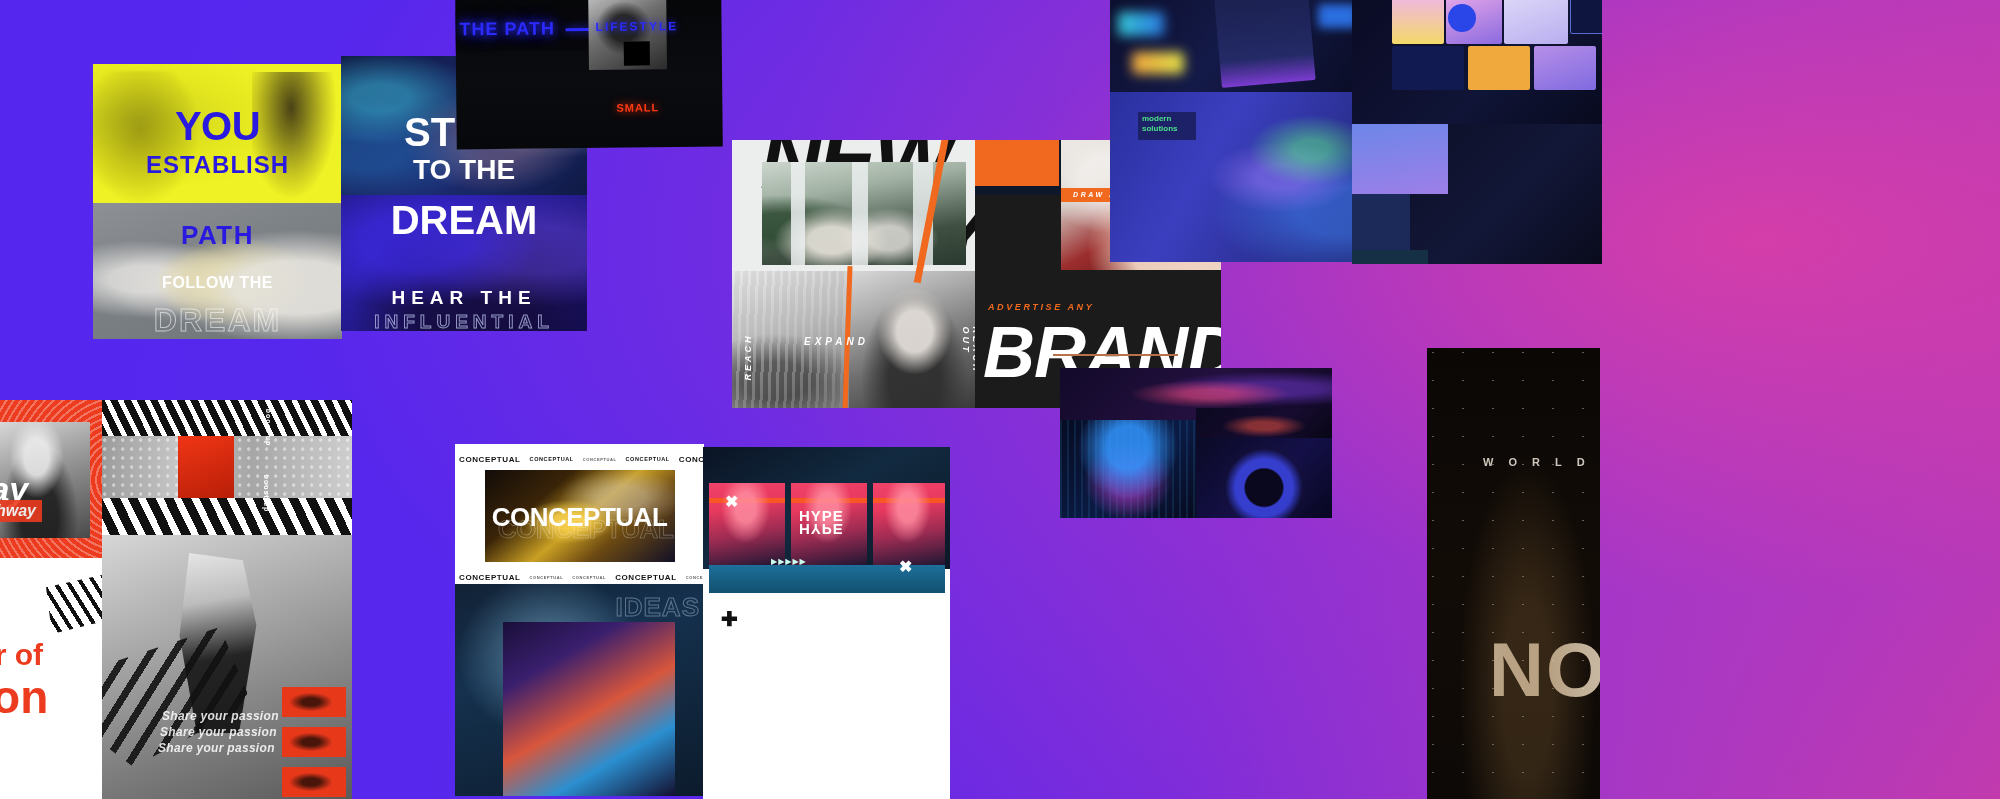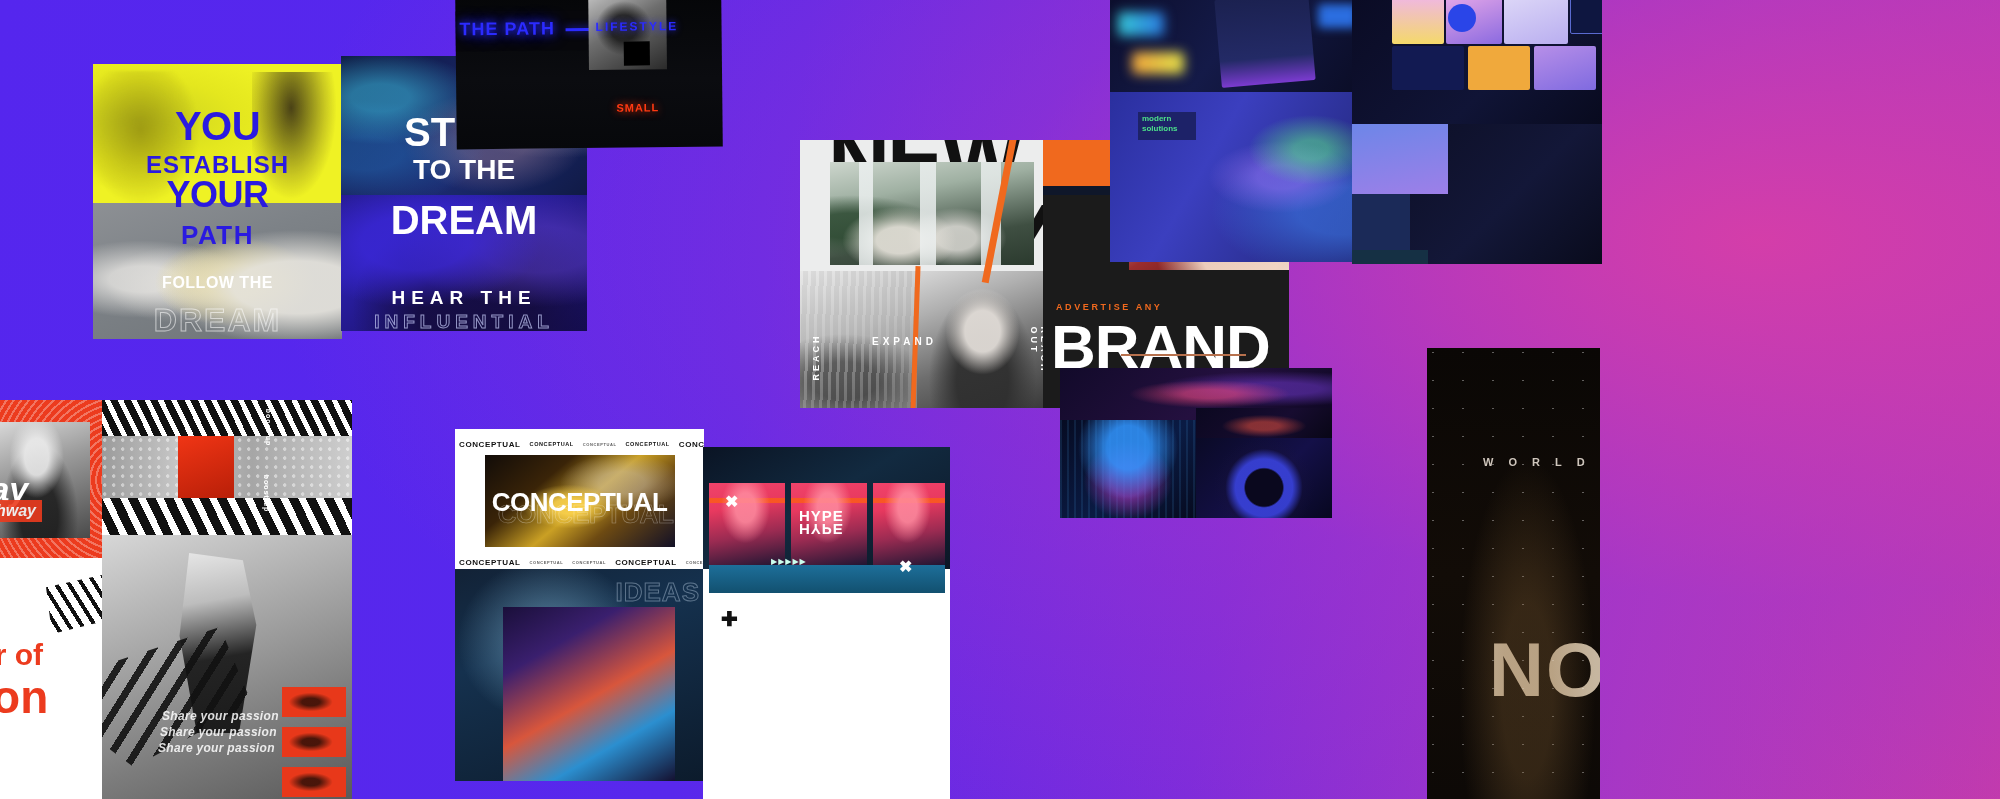--- a/index.html
+++ b/index.html
@@ -85,21 +85,21 @@
     background:linear-gradient(150deg,#c9c9c9,#6e6e6e 45%,#2a2a2a 100%); }
   #c3 .photo::after{content:"";position:absolute;inset:0;
     background:radial-gradient(ellipse at 45% 48%, rgba(20,20,20,.8) 0 22%, transparent 46%);}
   #c3 .life { position:absolute; left:140px; top:26px; font-size:12px; font-weight:900;
     letter-spacing:2px; color:#2b2bff; text-shadow:0 0 7px #2b2bff; }
   #c3 .sq   { position:absolute; left:168px; top:48px; width:26px; height:24px; background:#000; }
   #c3 .small{ position:absolute; left:160px; top:108px; font-size:11px; font-weight:900;
     letter-spacing:1px; color:#ff3a12; text-shadow:0 0 8px #ff2e00; }
 
   
-  #c4 { left:800px; top:140px; width:489px; height:268px; }
+  #c4 { left:732px; top:140px; width:489px; height:268px;font-style:italic; }
   #c4 .left { position:absolute; left:0; top:0; width:243px; height:268px; background:#eceded; overflow:hidden; }
   #c4 .newway { position:absolute; left:28px; top:-16px; font-size:86px; font-weight:900;
     color:#111; letter-spacing:-3px; line-height:.8; }
   #c4 .way2 { position:absolute; left:74px; top:60px; font-size:86px; font-weight:900;
     color:#111; letter-spacing:-3px; line-height:.8; }
   #c4 .img-office { position:absolute; left:30px; top:22px; width:204px; height:103px;
     background:linear-gradient(170deg,#cdd6cd 0%,#9fb0a2 30%,#3f4f42 70%,#2b3a2e 100%); }
   #c4 .img-office::after{content:"";position:absolute;inset:0;
     background:
       linear-gradient(90deg, rgba(230,235,235,.0) 0 14%, rgba(236,240,240,.85) 14% 21%, rgba(0,0,0,0) 21% 44%, rgba(236,240,240,.82) 44% 52%, rgba(0,0,0,0) 52% 74%, rgba(236,240,240,.8) 74% 84%, rgba(0,0,0,0) 84%),
@@ -137,21 +137,21 @@
   #c4 .img-sew { position:absolute; left:86px; top:0; width:160px; height:130px;
     background:linear-gradient(150deg,#ece9e6 0%,#d4cdc6 28%,#9b2d2d 58%,#7a1f1f 76%,#e7ddd5 100%); }
   #c4 .img-sew::after{content:"";position:absolute;inset:0;
     background:radial-gradient(ellipse at 70% 82%, rgba(242,214,196,.95) 0 26%, transparent 54%),
                radial-gradient(ellipse at 30% 30%, rgba(245,243,240,.8) 0 18%, transparent 42%);}
   #c4 .drawband { position:absolute; left:86px; top:48px; width:160px; height:14px; background:#f0691e; }
   #c4 .drawtxt  { position:absolute; left:98px; top:51px; font-size:7px; font-weight:800;
     letter-spacing:2.6px; color:#fff; }
   #c4 .advert { position:absolute; left:13px; top:162px; font-size:9px; font-weight:800;
     letter-spacing:2.6px; color:#f0691e; }
-  #c4 .brand  { position:absolute; left:8px; top:176px; font-size:62px; font-weight:900;
+  #c4 .brand  { position:absolute; left:8px; top:176px; font-size:72px; font-weight:900;
     color:#fff; letter-spacing:-1px; line-height:1; }
   #c4 .brandline { position:absolute; left:78px; top:214px; width:125px; height:2px; background:#b7714d; }
 
   
   #t1 { left:1110px; top:-6px; width:245px; height:120px;
     background:linear-gradient(125deg,#0c0e2c 0%,#141a48 45%,#0a0c24 100%); }
   #t1 .ui { position:absolute; left:108px; top:2px; width:94px; height:88px;
     background:linear-gradient(180deg,#1b2150 0%,#232a66 70%,#7b3bd0 100%);
     transform:rotate(-5deg); border-radius:2px; }
   #t1 .blur1 { position:absolute; left:8px; top:18px; width:46px; height:24px;
@@ -225,21 +225,21 @@
     clip-path:polygon(0 30%,80% 0,100% 55%,26% 100%,0 78%); opacity:.9;}
   #b4 .sp{position:absolute;font-size:12px;font-weight:600;color:rgba(255,255,255,.85);
     font-style:italic;letter-spacing:.3px;}
   #b4 .sp1{left:60px;top:174px;} #b4 .sp2{left:58px;top:190px;} #b4 .sp3{left:56px;top:206px;}
   #b4 .rb{position:absolute;right:6px;width:64px;height:30px;background:#e8381a;}
   #b4 .rb1{top:152px;} #b4 .rb2{top:192px;} #b4 .rb3{top:232px;}
   #b4 .rb::after{content:"";position:absolute;inset:0;
     background:radial-gradient(ellipse at 45% 50%, rgba(20,10,5,.75) 0 18%, transparent 44%);}
 
   
-  #m1 { left:455px; top:429px; width:249px; height:352px; background:#fff; }
+  #m1 { left:455px; top:444px; width:249px; height:352px; background:#fff; }
   #m1 .marq { position:absolute; left:0; width:100%; height:14px; display:flex;
     align-items:center; gap:9px; padding-left:4px; overflow:hidden; }
   #m1 .marq span{ font-size:5.5px; font-weight:800; letter-spacing:.6px; color:#111; white-space:nowrap; }
   #m1 .marq span.big{ font-size:8px; }
   #m1 .marq span.sm{ font-size:4px; opacity:.7; }
   #m1 .m-top { top:8px; }
   #m1 .m-bot { top:126px; }
   #m1 .hero { position:absolute; left:30px; top:26px; width:190px; height:92px;
     background:linear-gradient(140deg,#120c08 0%,#3a2408 30%,#caa024 52%,#6d4a12 70%,#121026 100%); }
   #m1 .hero::after{content:"";position:absolute;inset:0;
@@ -315,21 +315,20 @@
 </head>
 <body>
 
 <div id="stage">
 
   <div class="card" id="c1">
     <div class="top"></div>
     <div class="bot"></div>
     <div class="c1txt t-you">YOU</div>
     <div class="c1txt t-est">ESTABLISH</div>
-    <div class="c1txt t-your">YOUR</div>
     <div class="c1txt t-path">PATH</div>
     <div class="c1txt t-follow">FOLLOW THE</div>
     <div class="c1txt t-dream">DREAM</div>
 
   </div>
 
   <div class="card" id="c2">
     <div class="top"></div>
     <div class="bot"></div>
     <div class="c2txt t-stick">STICK</div>

